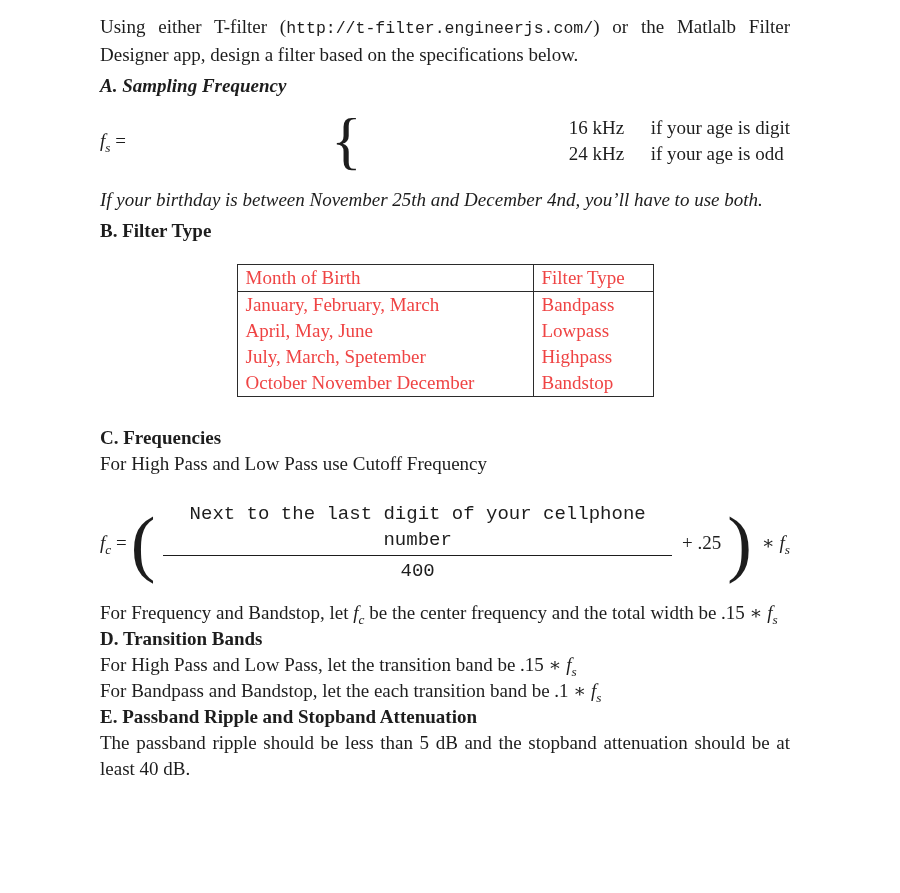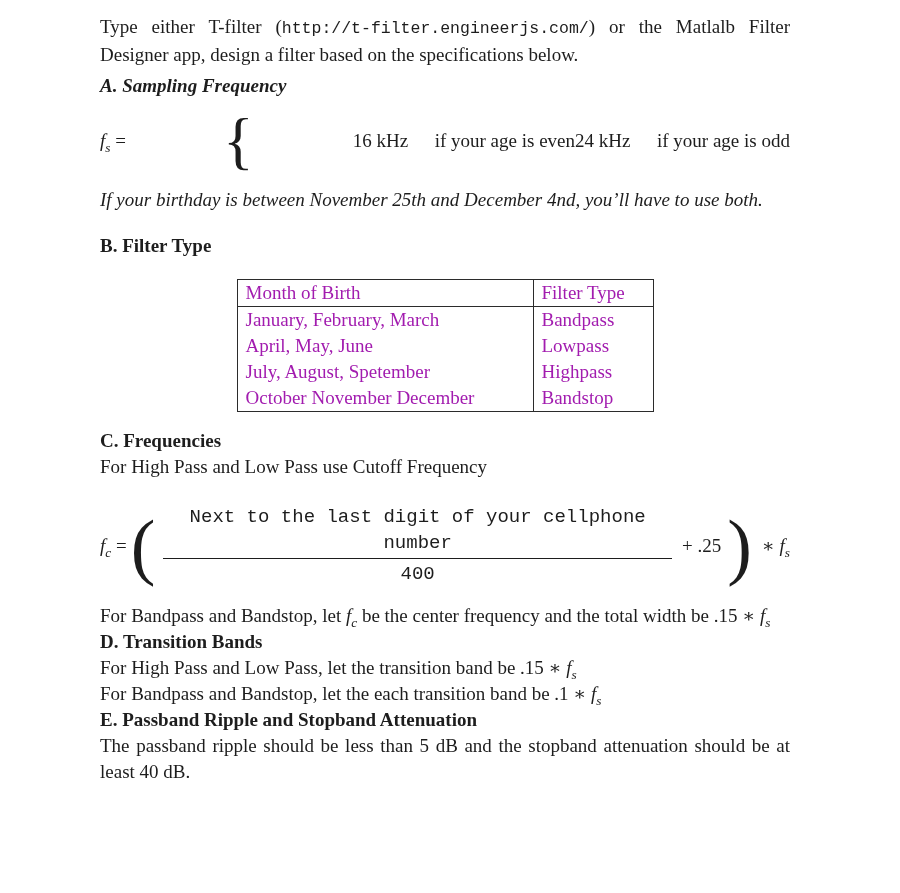--- a/index.html
+++ b/index.html
@@ -9,85 +9,85 @@
     width: 900px; height: 893px;
     padding: 14px 110px 0 100px;
     font-family: "Liberation Serif", "DejaVu Serif", serif;
     font-size: 19px; line-height: 26px;
     color: #1d1d1d;
     text-align: justify;
   }
   p { margin: 0; }
   .heading { font-weight: bold; }
   .heading-a { margin-top: 5px; font-style: italic; }
-  .heading-c { margin-top: 16px; }
+  .heading-c { margin-top: 28px; }
   .tt { font-family: "Liberation Mono", "DejaVu Sans Mono", monospace; font-size: 16.5px; }
   .italic-note { font-style: italic; }
   .mi { font-style: italic; }
   sub.msub { font-size: 70%; line-height: 0; font-style: italic; }
 
   
   .display { display: flex; justify-content: space-between; align-items: center; text-align: left; }
   .fs-display { margin: 16px 0 20px 0; }
   .fs-lhs { margin-right: 8px; white-space: nowrap; }
   .big-brace {
     font-size: 64px; line-height: 52px; height: 52px;
     display: block; font-weight: 400; margin-right: 10px; overflow: visible;
   }
-  .cases { display: flex; }
+  .cases { display: flex; flex-direction: column; }
   .case-row { display: flex; line-height: 26px; }
   .case-val { width: 82px; }
 
   .fc-display { margin: 24px 0 16px 0; }
   .fc-lhs { margin-right: 4px; white-space: nowrap; }
   .paren {
     font-size: 74px; line-height: 56px; height: 56px;
     display: block; font-weight: 400; overflow: visible;
   }
   .frac { display: inline-block; text-align: center; margin: 0 8px; font-family: Liberation Mono, monospace; }
   .frac .num { padding: 0 5px 2px 5px; border-bottom: 1.3px solid #1d1d1d; }
   .frac .den { padding-top: 2px; }
   .plus-term { margin: 0 6px 0 2px; white-space: nowrap; }
   .times-term { margin-left: 10px; white-space: nowrap; }
 
   
   .ftable {
     border-collapse: collapse;
     margin: 20px auto 0 auto;
-    color: #a21caf;
+    color: #ef4444;
   }
   .ftable th, .ftable td {
     font-weight: normal; text-align: left;
     padding: 0 8px; line-height: 26px; font-size: 19px;
   }
   .ftable { border: 1.4px solid #2b2b2b; }
   .ftable th { border-bottom: 1.4px solid #2b2b2b; }
   .col-month { width: 296px; }
   .col-type  { width: 120px; }
   .ftable .divider { border-right: 1.4px solid #2b2b2b; }
 
-  .heading-b { margin-top: 20px; }
+  .heading-b { margin-top: 5px; }
   .heading-d, .heading-e { margin-top: 0; }
 </style>
 </head>
 <body>
 
 <div class="page">
 
-  <p><span>Type either T-filter (</span><span class="tt">http://t-filter.engineerjs.com/</span><span>) or the Matlalb Filter Designer app, design a filter based on the specifications below.</span></p>
+  <p><span>Using either T-filter (</span><span class="tt">http://t-filter.engineerjs.com/</span><span>) or the Matlalb Filter Designer app, design a filter based on the specifications below.</span></p>
 
   <p class="heading heading-a">A. Sampling Frequency</p>
 
   <div class="display fs-display">
     <span class="fs-lhs"><span class="mi">f</span><sub class="msub">s</sub> <span>=</span></span>
     <span class="big-brace">{</span>
     <span class="cases">
       <span class="case-row">
           <span class="case-val">16 kHz</span>
-          <span>if your age is even</span>
+          <span>if your age is digit</span>
         </span>
       <span class="case-row">
           <span class="case-val">24 kHz</span>
           <span>if your age is odd</span>
         </span>
     </span>
   </div>
 
   <p class="italic-note">If your birthday is between November 25th and December 4nd, you’ll have to use both.</p>
 
@@ -101,21 +101,21 @@
     </tr>
     <tr>
       <td class="divider">January, February, March</td>
       <td>Bandpass</td>
     </tr>
     <tr>
       <td class="divider">April, May, June</td>
       <td>Lowpass</td>
     </tr>
     <tr>
-      <td class="divider">July, August, Spetember</td>
+      <td class="divider">July, March, Spetember</td>
       <td>Highpass</td>
     </tr>
     <tr>
       <td class="divider">October November December</td>
       <td>Bandstop</td>
     </tr>
   </tbody>
     </table>
 
   <p class="heading heading-c">C. Frequencies</p>
@@ -126,21 +126,21 @@
     <span class="paren">(</span>
     <span class="frac">
       <span class="num" style="display:block">Next to the last digit of your cellphone number</span>
       <span class="den" style="display:block">400</span>
     </span>
     <span class="plus-term">+ .25</span>
     <span class="paren">)</span>
     <span class="times-term"><span>∗</span> <span class="mi">f</span><sub class="msub">s</sub></span>
   </div>
 
-  <p><span>For Bandpass and Bandstop, let </span><span class="mi">f</span><sub class="msub">c</sub><span> be the center frequency and the total width be .15 ∗ </span><span class="mi">f</span><sub class="msub">s</sub></p>
+  <p><span>For Frequency and Bandstop, let </span><span class="mi">f</span><sub class="msub">c</sub><span> be the center frequency and the total width be .15 ∗ </span><span class="mi">f</span><sub class="msub">s</sub></p>
 
   <p class="heading heading-d">D. Transition Bands</p>
 
   <p><span>For High Pass and Low Pass, let the transition band be .15 ∗ </span><span class="mi">f</span><sub class="msub">s</sub></p>
 
   <p><span>For Bandpass and Bandstop, let the each transition band be .1 ∗ </span><span class="mi">f</span><sub class="msub">s</sub></p>
 
   <p class="heading heading-e">E. Passband Ripple and Stopband Attenuation</p>
   <p>The passband ripple should be less than 5 dB and the stopband attenuation should be at least 40 dB.</p>
 

